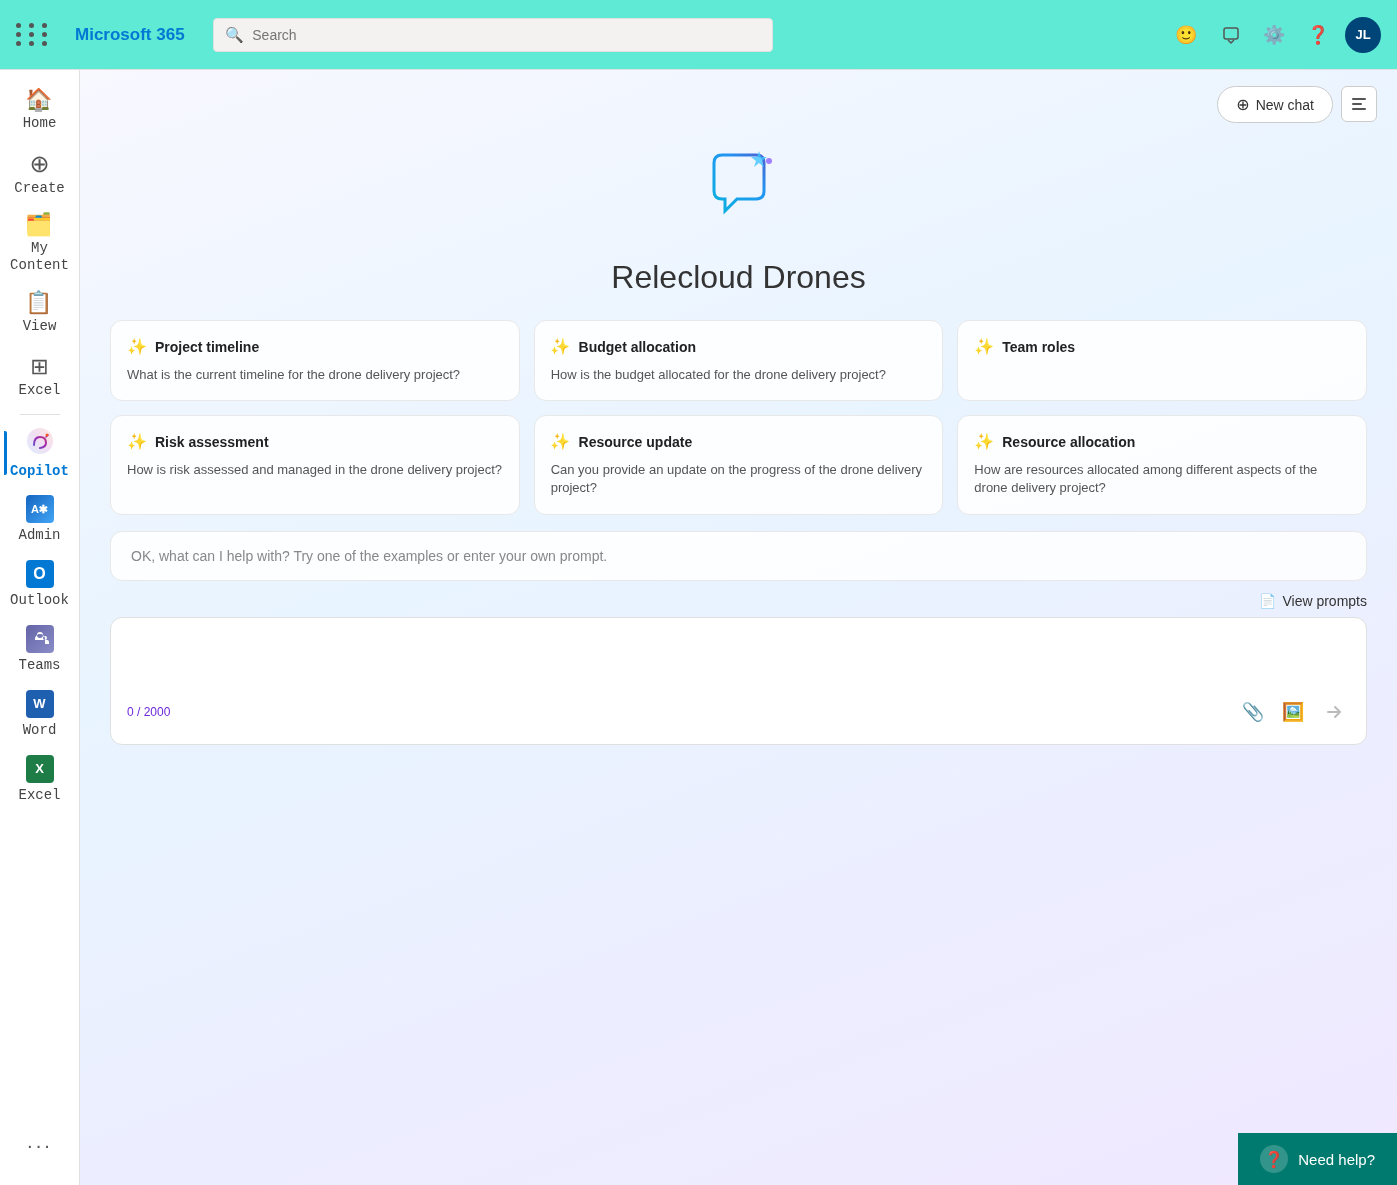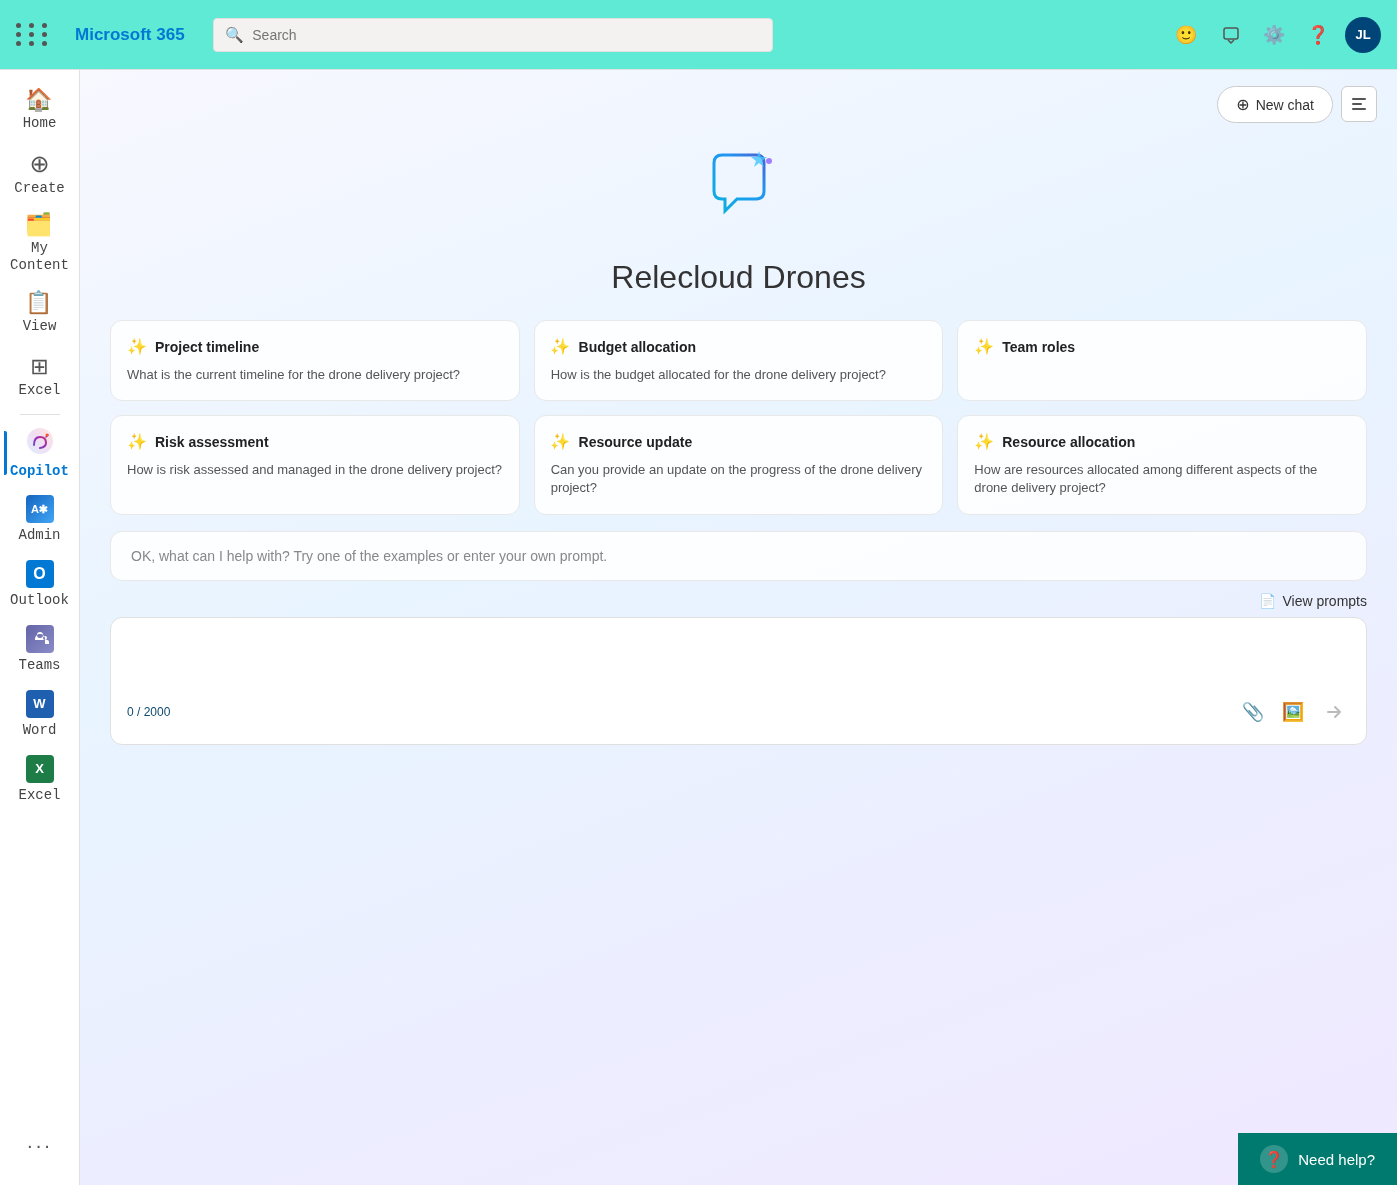--- a/index.html
+++ b/index.html
@@ -317,21 +317,21 @@
       font-family: inherit;
     }
     .chat-input-footer {
       display: flex;
       justify-content: space-between;
       align-items: center;
       margin-top: 8px;
     }
     .chat-counter {
       font-size: 12px;
-      color: #0c4a6e;
+      color: #6d28d9;
     }
     .chat-actions {
       display: flex;
       gap: 8px;
     }
     .chat-action-btn {
       width: 32px; height: 32px;
       border: none;
       background: transparent;
       cursor: pointer;

